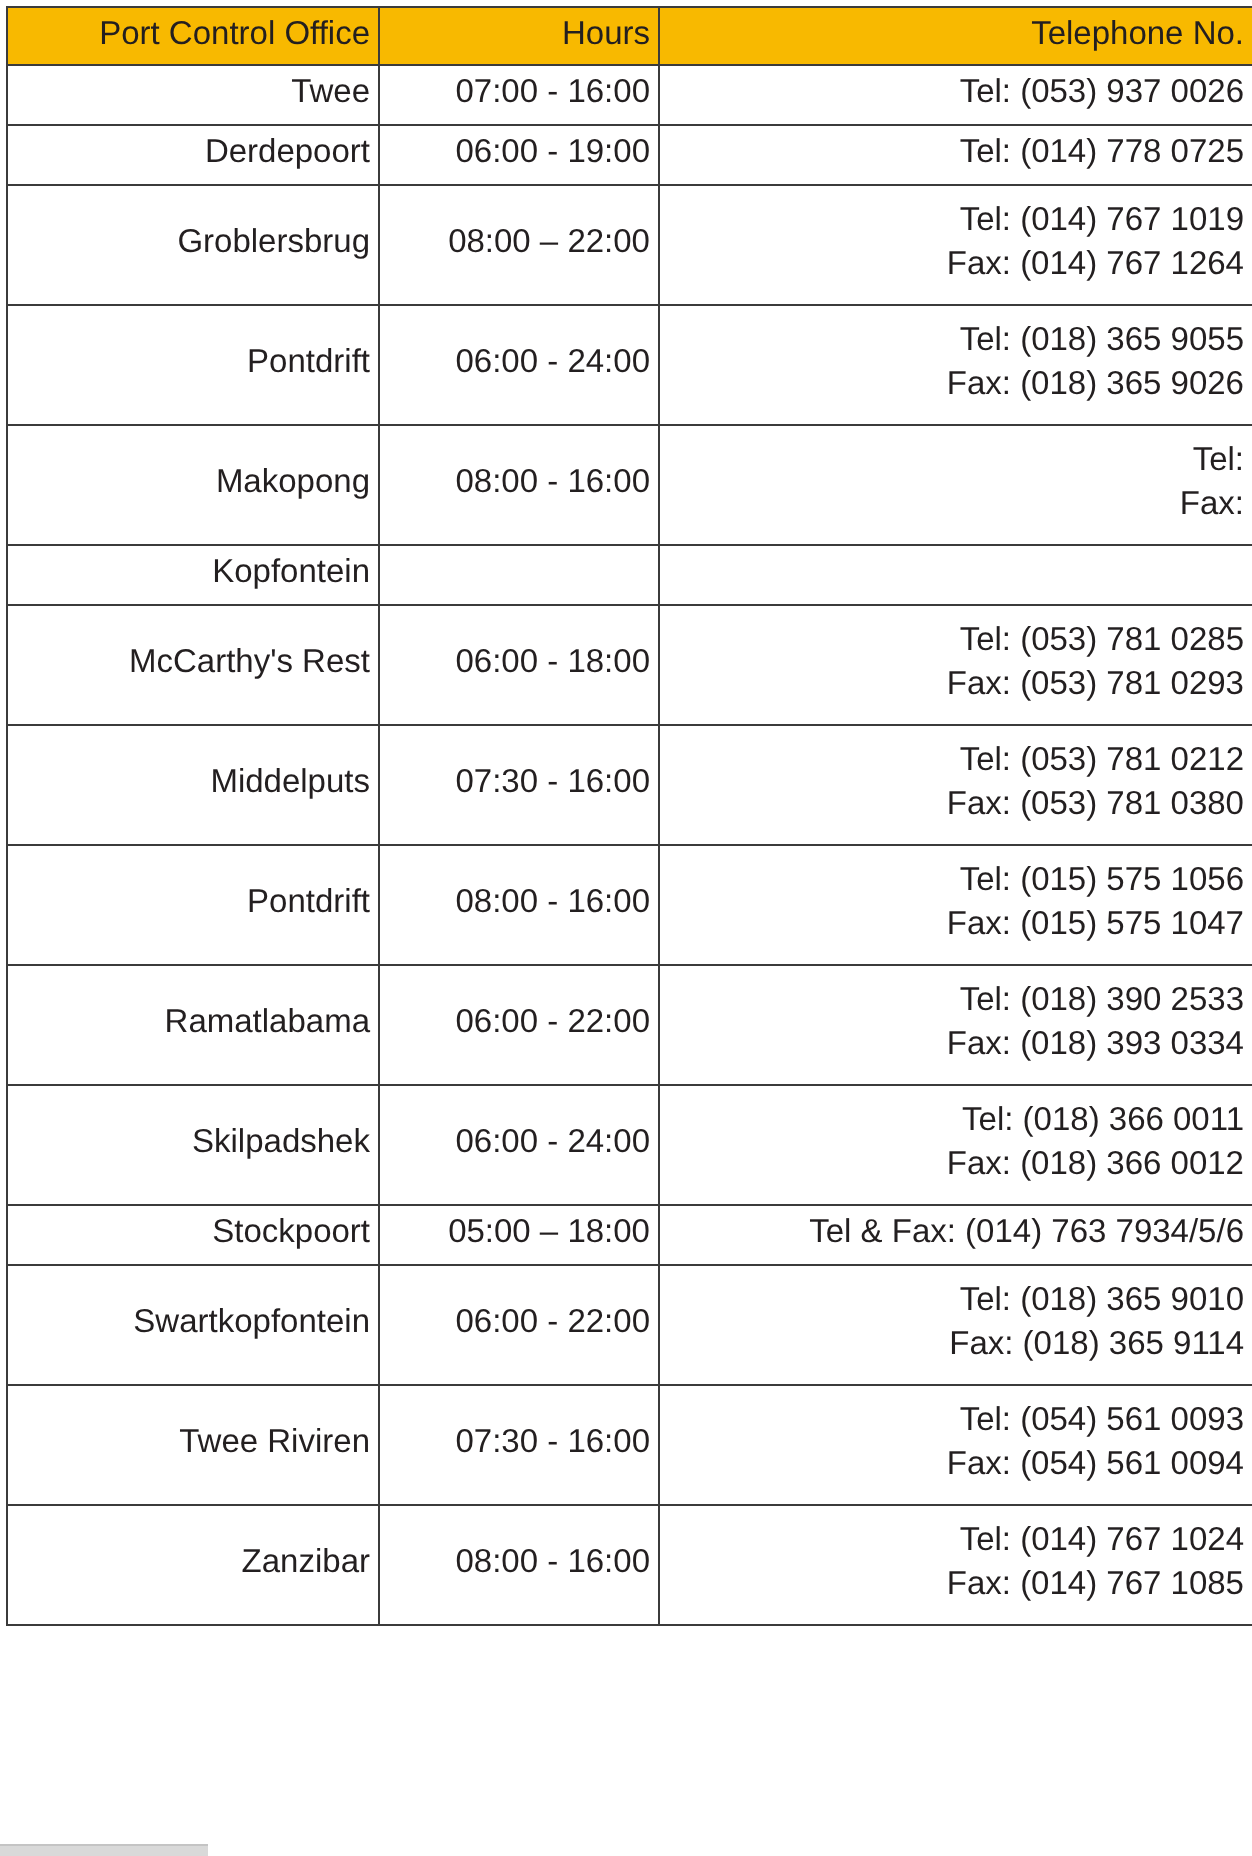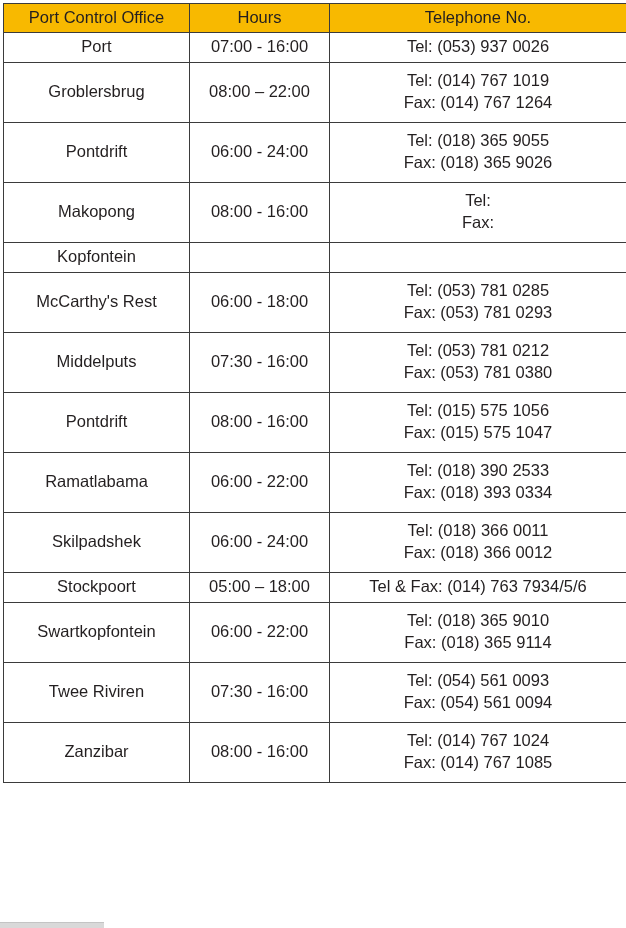--- a/index.html
+++ b/index.html
@@ -30,21 +30,21 @@
   table.port-table col.c1 { width: 140px; }
   table.port-table col.c2 { width: 297px; }
 
   table.port-table th,
   table.port-table td {
     border: 1px solid #3b3b3b;
     padding: 3px 4px 4px 4px;
     font-size: 16.5px;
     line-height: 1.32;
     vertical-align: middle;
-    text-align: center;
+    text-align: right;
     font-weight: normal;
     color: #231f20;
     background: #ffffff;
     white-space: pre-line;
   }
   table.port-table thead th {
     background: #f8b900;
     height: 24px;
     padding-top: 2px;
     padding-bottom: 2px;
@@ -94,23 +94,28 @@
     </colgroup>
     <thead>
       <tr>
         <th>Port Control Office</th>
         <th>Hours</th>
         <th>Telephone No.</th>
       </tr>
     </thead>
     <tbody id="table-body">
         <tr class="single">
-          <td class="office">Port</td>
+          <td class="office">Twee</td>
           <td class="hours">07:00 - 16:00</td>
           <td class="tel">Tel: (053) 937 0026</td>
+        </tr>
+        <tr class="single">
+          <td class="office">Derdepoort</td>
+          <td class="hours">06:00 - 19:00</td>
+          <td class="tel">Tel: (014) 778 0725</td>
         </tr>
         <tr class="double">
           <td class="office">Groblersbrug</td>
           <td class="hours">08:00 – 22:00</td>
           <td class="tel">Tel: (014) 767 1019
 Fax: (014) 767 1264</td>
         </tr>
         <tr class="double">
           <td class="office">Pontdrift</td>
           <td class="hours">06:00 - 24:00</td>

